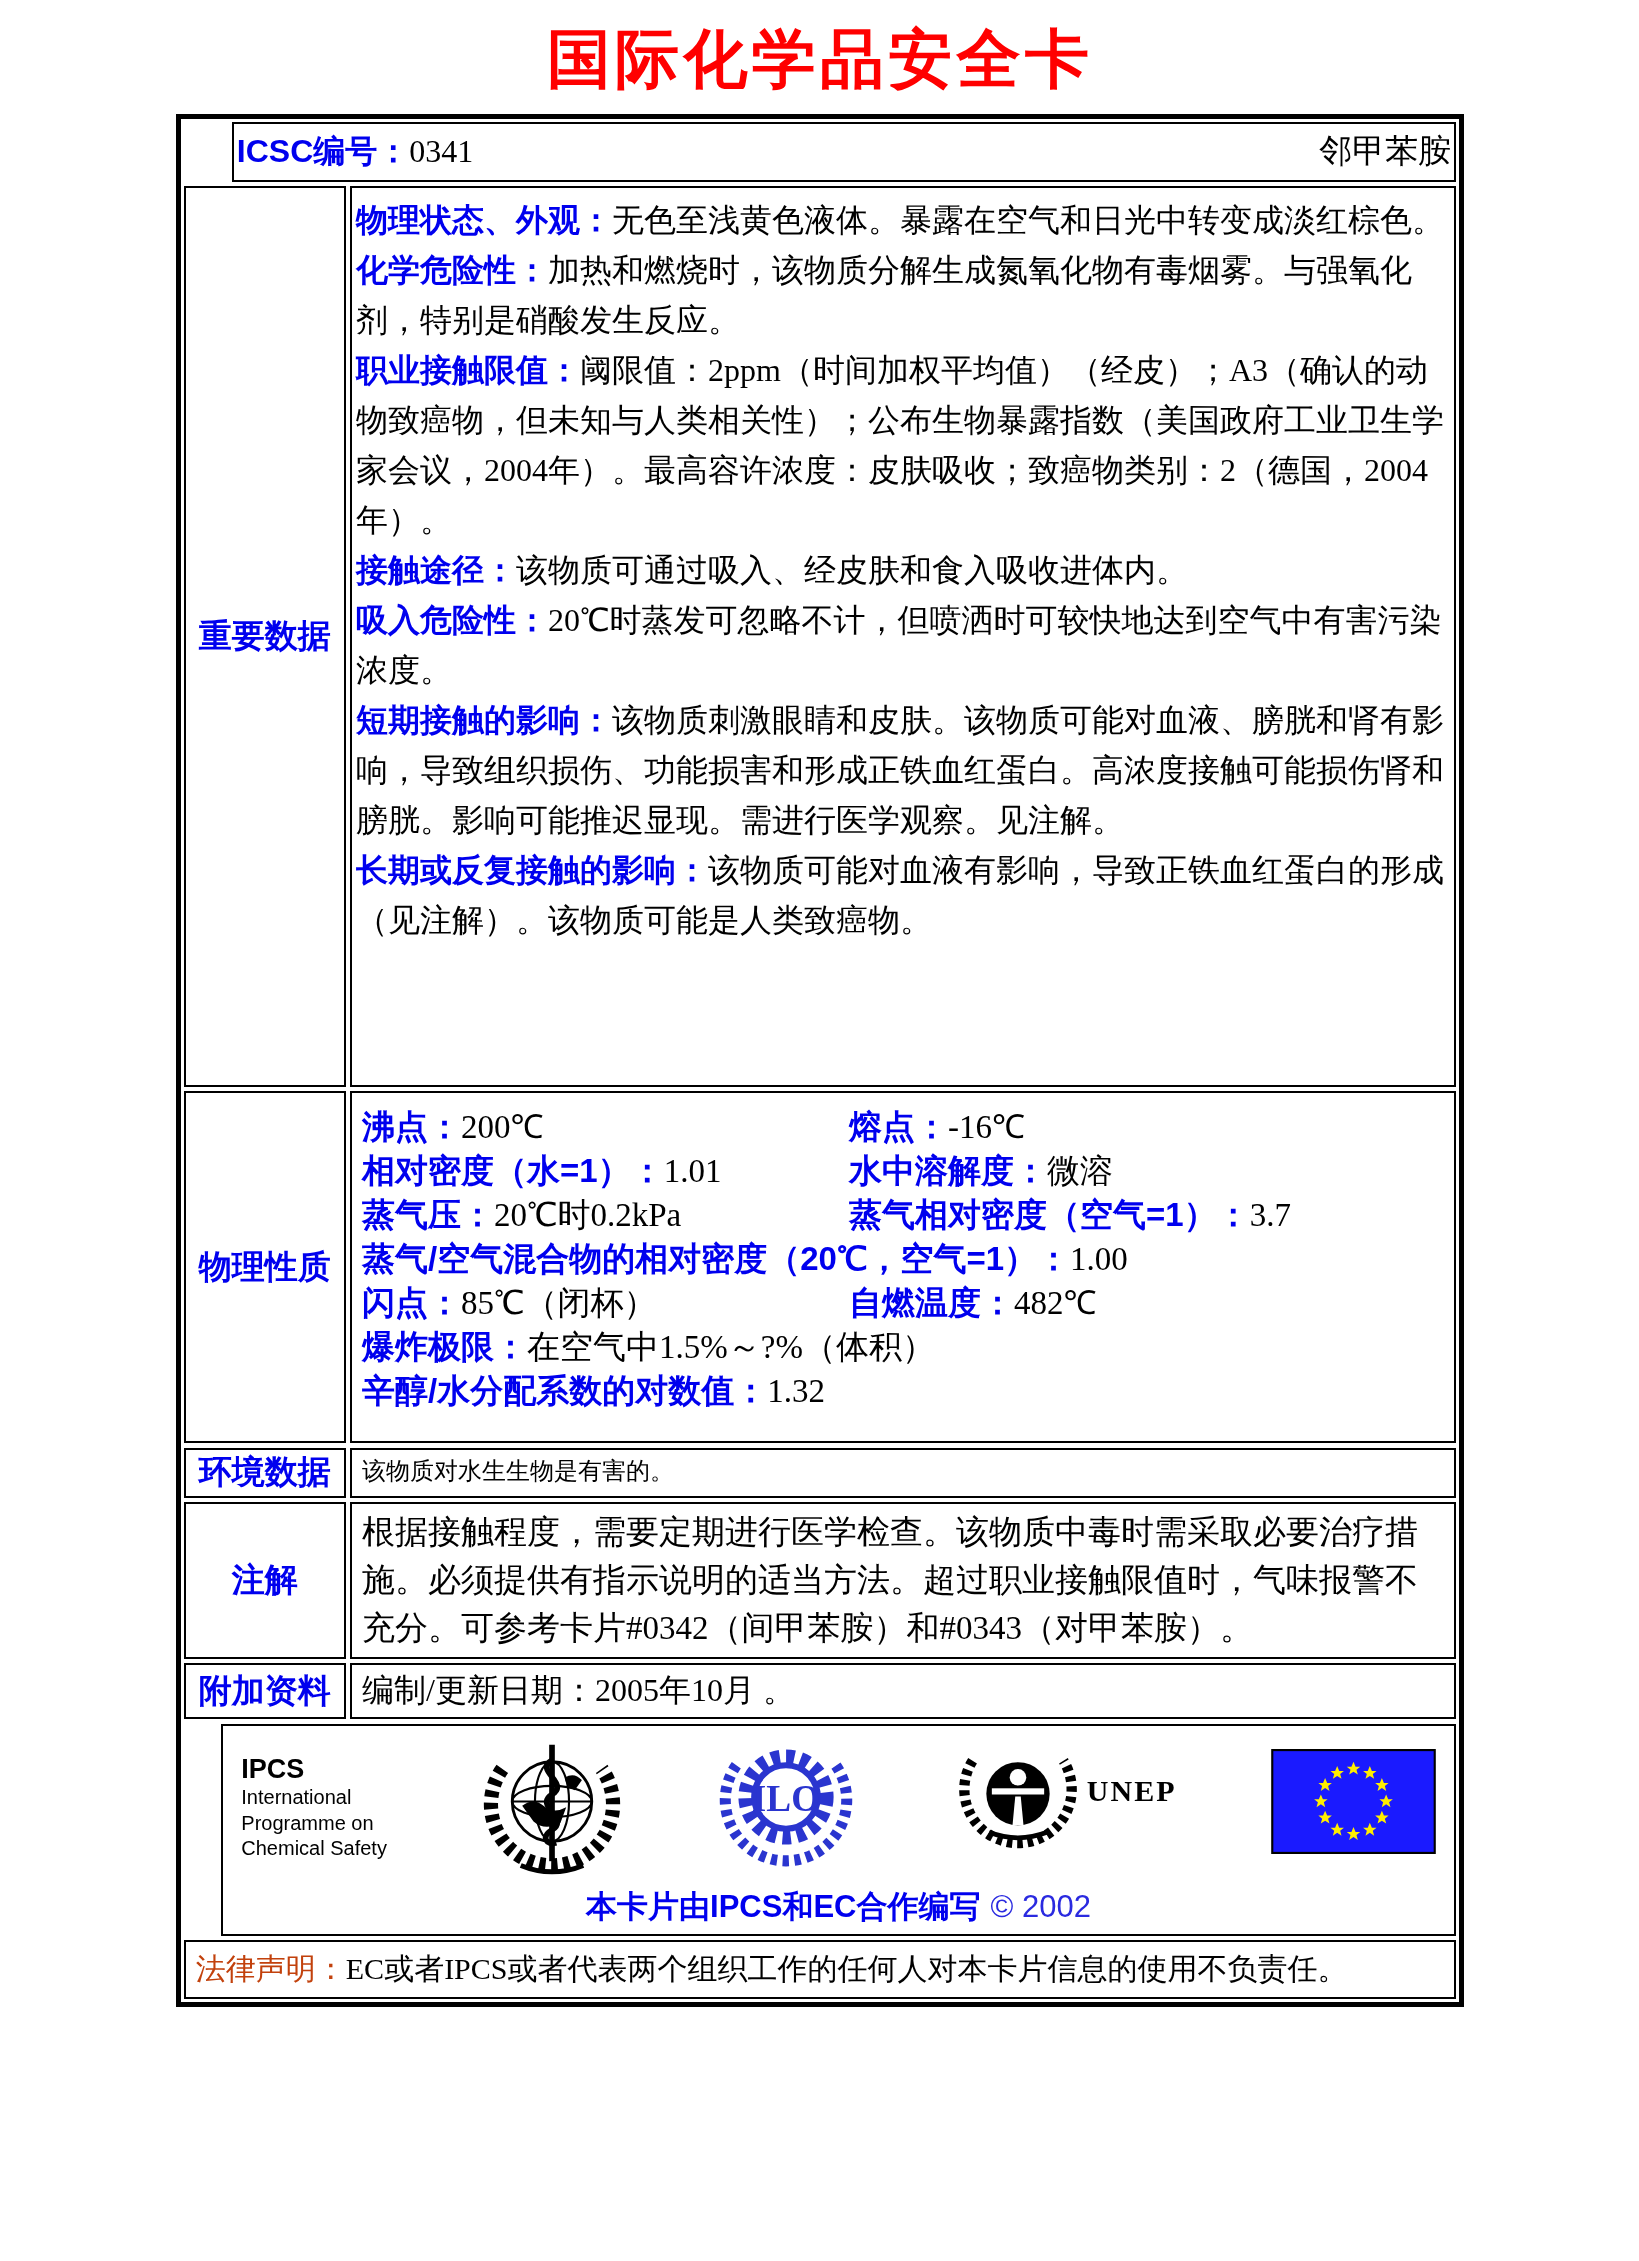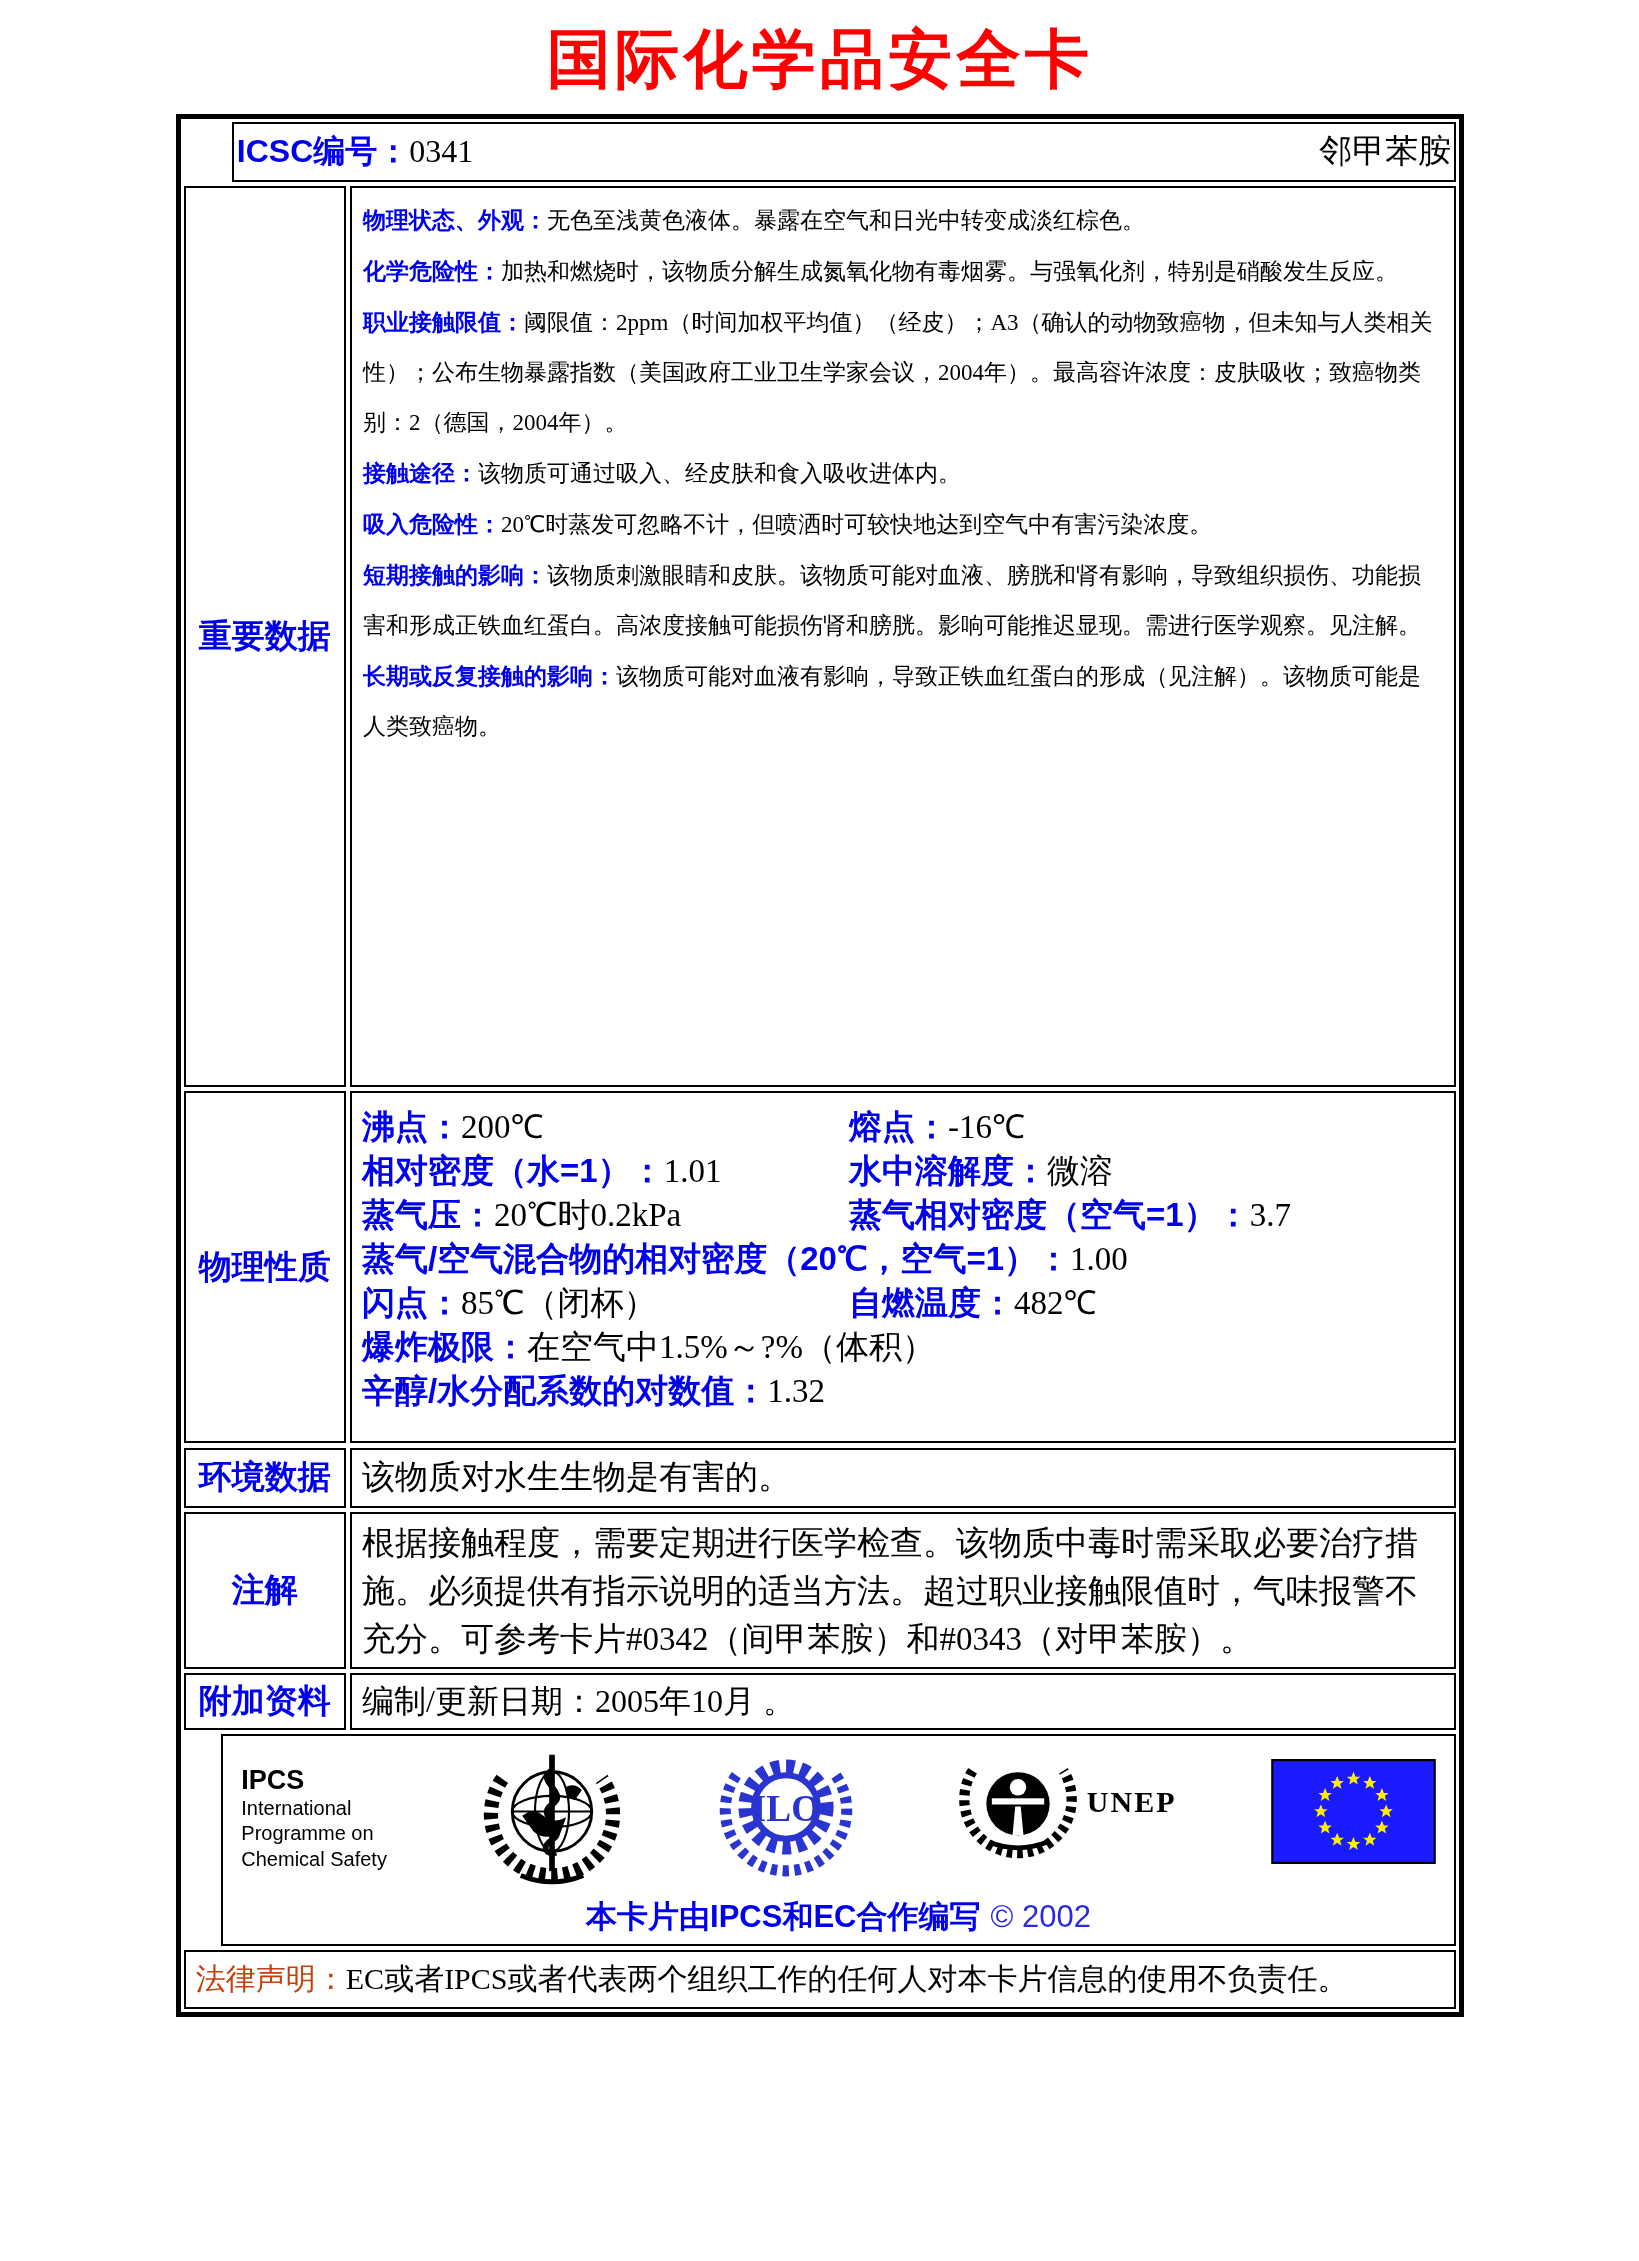--- a/index.html
+++ b/index.html
@@ -13,30 +13,30 @@
   .cell{border:2.1px solid #000;background:#fff;box-sizing:border-box;}
   .label-cell{width:162px;flex:none;display:flex;align-items:center;justify-content:center;text-align:center;}
   .content-cell{flex:1;min-width:0;}
   .sec-label{color:#0000ee;font-weight:bold;font-size:33px;font-family:"Liberation Sans",sans-serif;}
   .lbl{color:#0000ee;font-weight:bold;font-family:"Liberation Sans",sans-serif;}
   .serif{font-family:"Liberation Serif",serif;}
   
   .header-cell{min-height:60px;display:flex;align-items:center;justify-content:space-between;padding:0 3px;font-size:32px;margin-left:48px;}
   .chem-name{font-size:33px;}
   
-  .important-cell{min-height:901px;padding:7px 11px;font-size:23px;line-height:50px;}
+  .important-cell{min-height:901px;padding:7px 4px;font-size:32px;line-height:50px;}
   .important-cell p{margin:0;}
   
   .phys-cell{min-height:352px;padding:11.4px 10px 0 10px;font-size:33px;line-height:44px;}
   .prow{display:flex;}
   .pc-left{width:45%;flex:none;}
   .pc-rest{flex:1;min-width:0;}
   .pc-full{width:100%;}
   
-  .env-cell{min-height:50px;padding:5.7px 10px;font-size:33px;}
+  .env-cell{min-height:50px;padding:5.7px 10px;font-size:24px;}
   .notes-cell{min-height:145px;padding:4.3px 10px;font-size:33px;line-height:48px;}
   .add-cell{min-height:44px;padding:4.3px 10px;font-size:32px;display:flex;align-items:center;}
   
   .logos-cell{min-height:186px;padding:10px 18.5px 5.7px 18.5px;margin-left:37px;}
   .logos-strip{display:flex;align-items:flex-start;justify-content:space-between;}
   .ipcs-block{font-family:"Liberation Sans",sans-serif;padding-top:18.5px;}
   .ipcs-title{font-size:27px;font-weight:bold;line-height:31px;}
   .ipcs-line{font-size:20px;line-height:25.6px;}
   .logo-box{display:flex;flex-direction:row;align-items:center;}
   .unep-text{font-family:"Liberation Serif",serif;font-weight:bold;font-size:30px;letter-spacing:2.1px;margin-top:-5.7px;}

